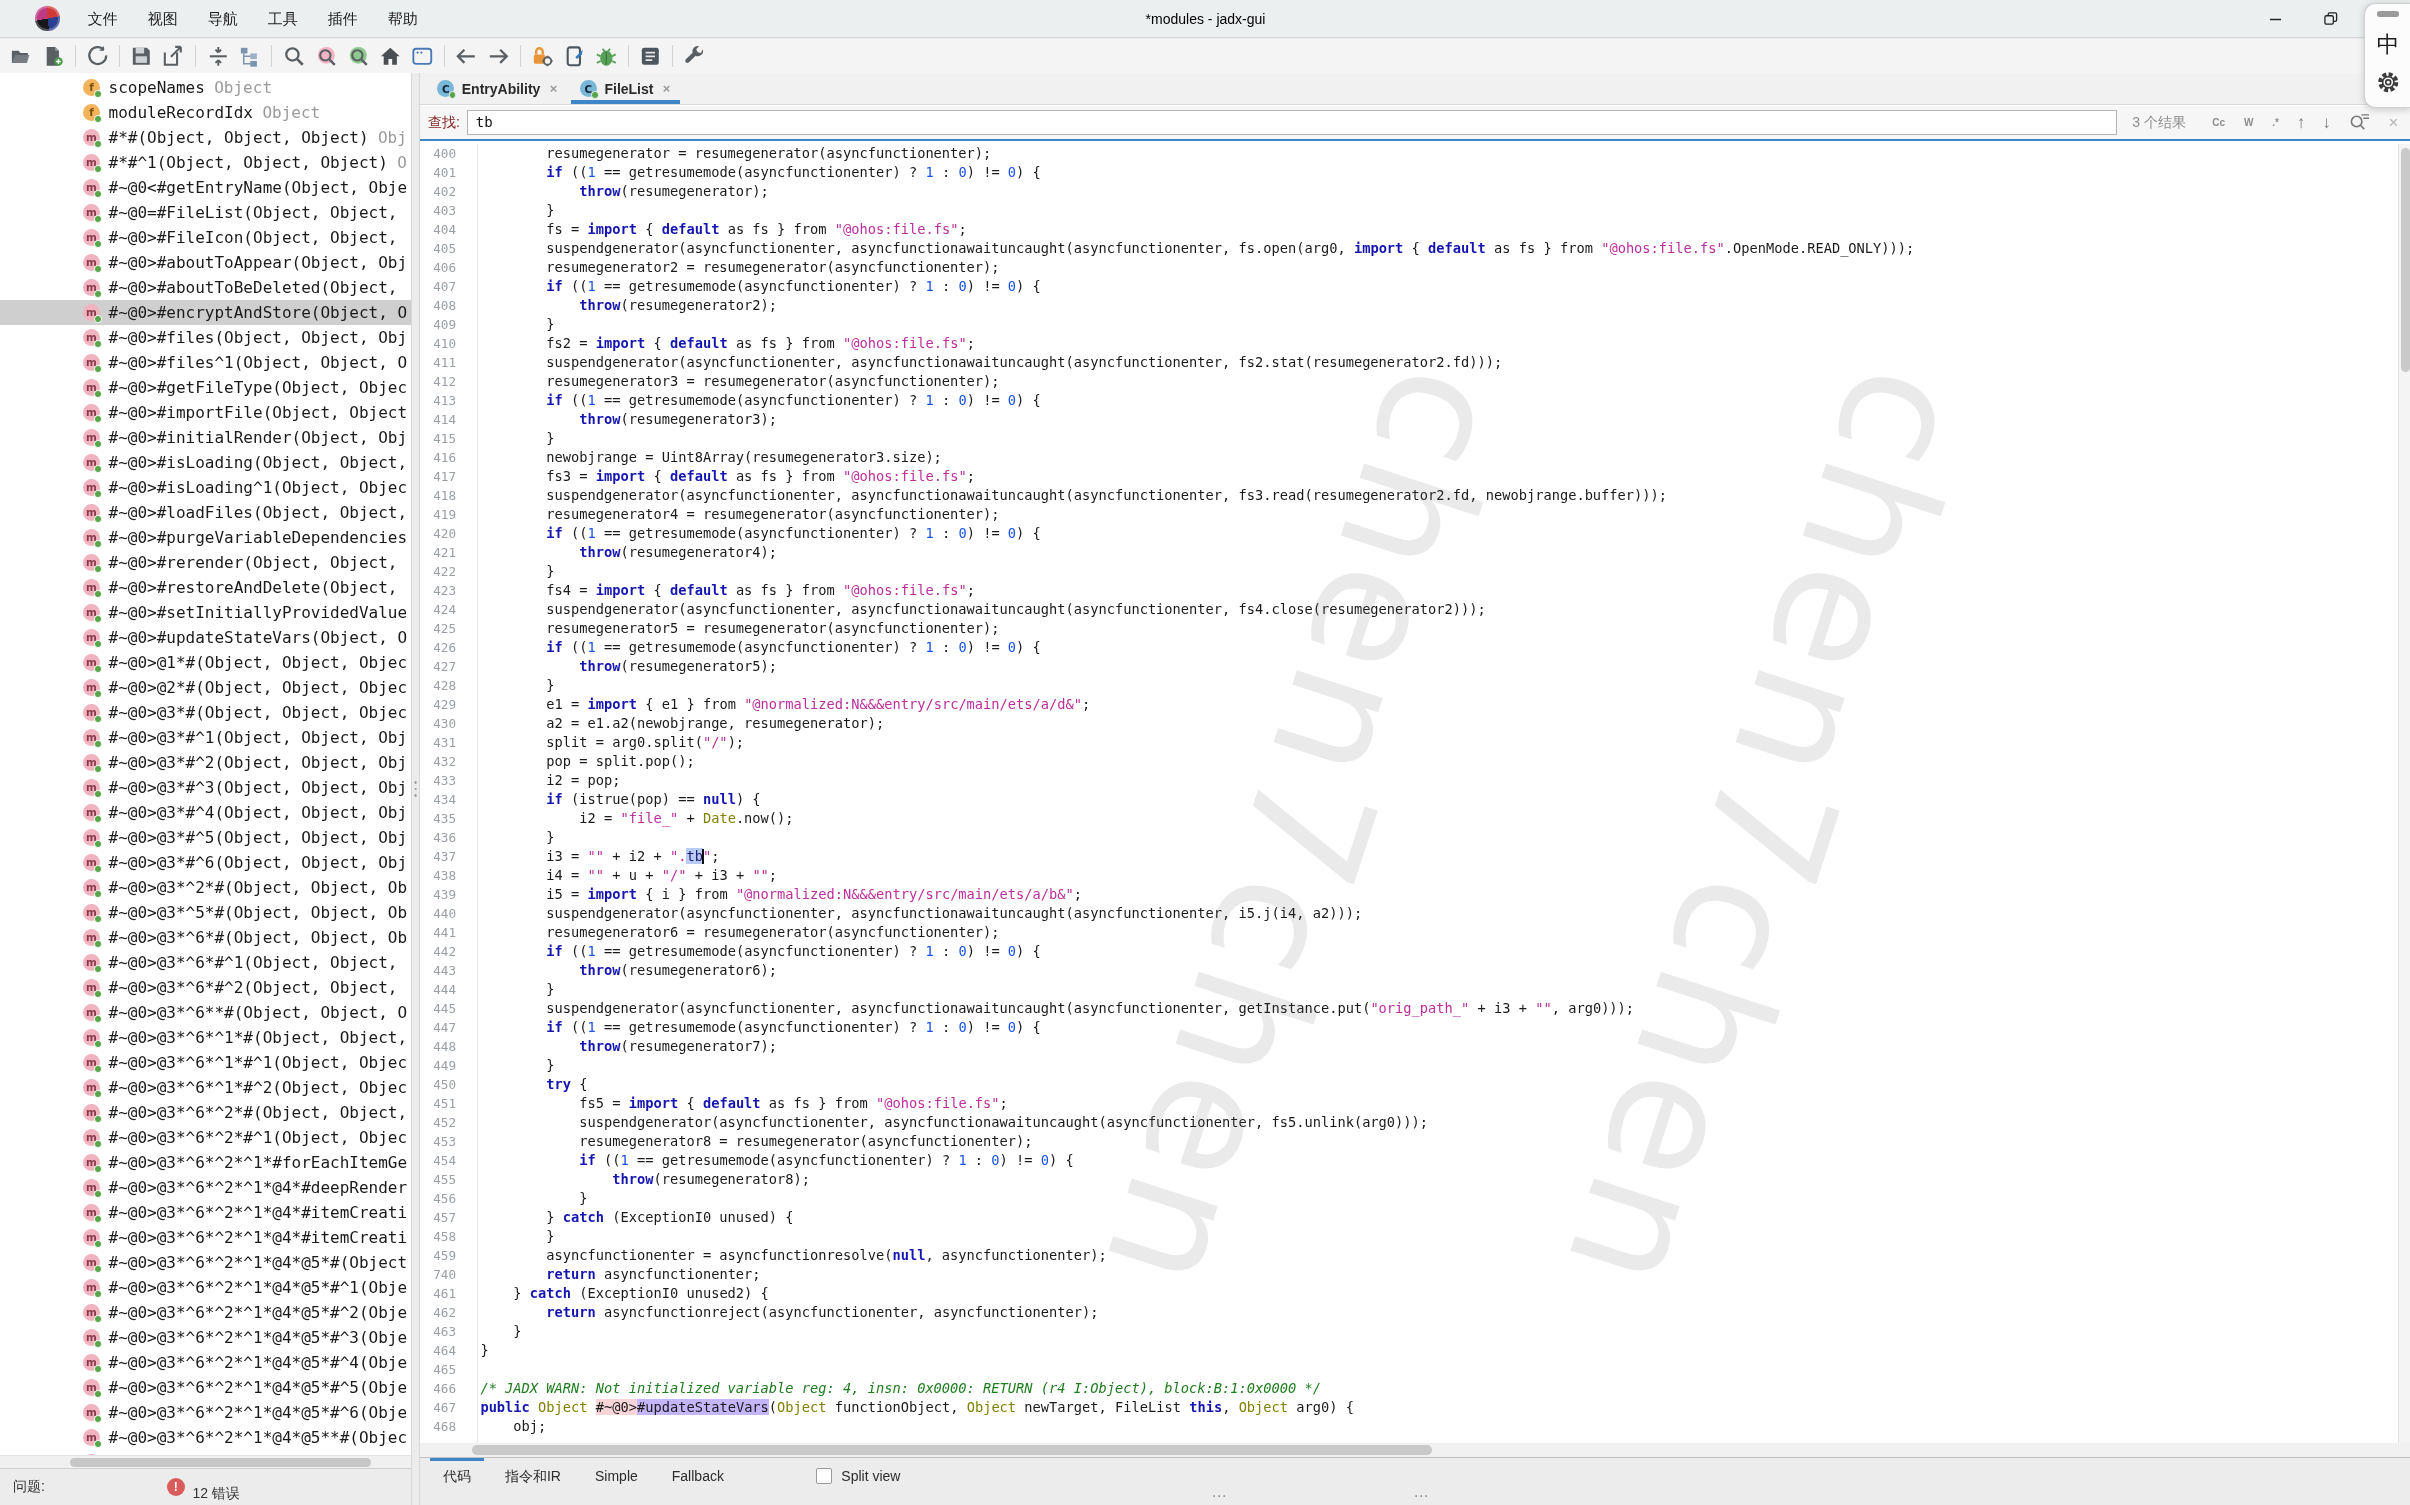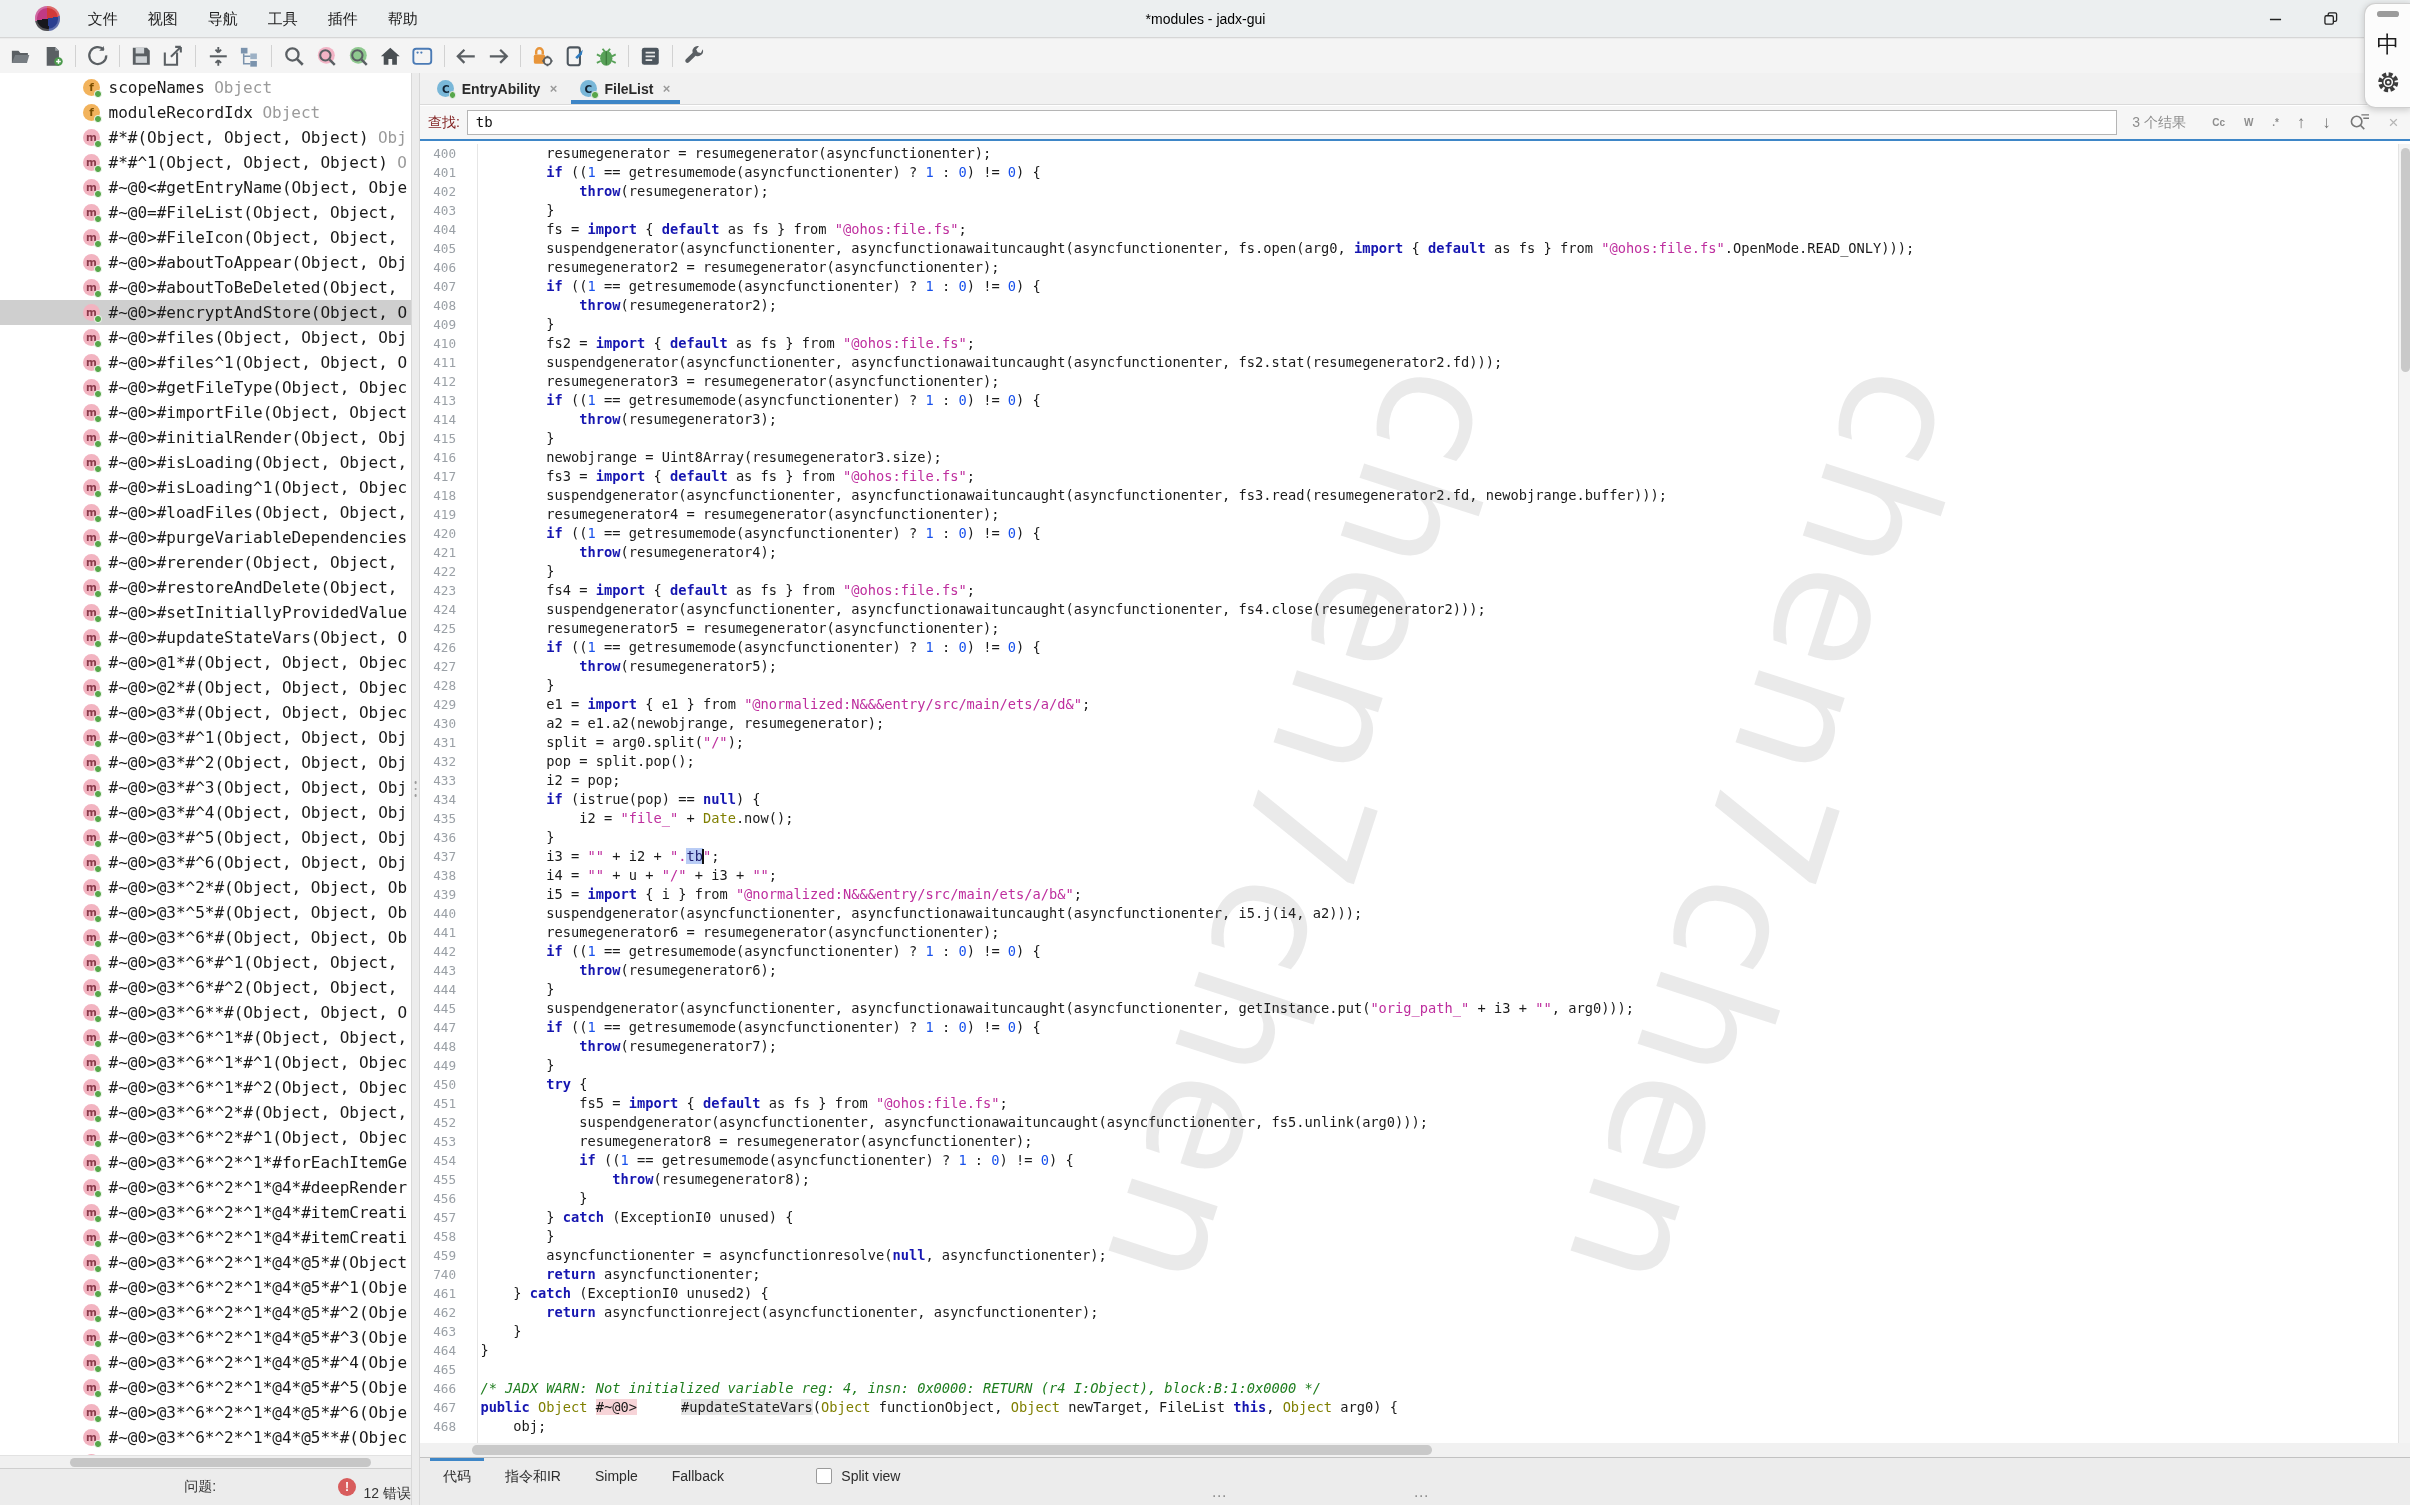--- a/index.html
+++ b/index.html
@@ -33,21 +33,21 @@
   #tree { position:absolute; left:0; top:1.9px; width:411px; height:1380px; overflow:hidden; }
   .tree-item { height:25px; display:flex; align-items:center; padding-left:83px; white-space:nowrap; font-family:"DejaVu Sans Mono","Liberation Mono",monospace; font-size:16px; color:#1a1a1a; }
   .tree-item.selected { background:#cfcfcf; }
   .node-icon { width:17px; height:17px; border-radius:50%; position:relative; flex:none; margin-right:8.5px; display:flex; align-items:center; justify-content:center; font-family:"DejaVu Sans",sans-serif; font-size:10.4px; font-weight:bold; }
   .node-icon.field  { background:#f2b35c; color:#7a4d00; }
   .node-icon.method { background:#f2b3c0; color:#8a3a4a; }
   .node-icon .dot { position:absolute; right:-1.9px; bottom:-1.9px; width:7.5px; height:7.5px; border-radius:50%; background:#57a64a; border:0.9px solid #fff; }
   .tree-suffix { color:#9a9a9a; margin-left:9.4px; }
   #side-hscroll { position:absolute; left:0; bottom:37px; width:411px; height:13px; background:#f0f0f0; border-top:0.9px solid #e2e2e2; }
   #side-hscroll .thumb { position:absolute; left:70px; top:1.9px; width:301px; height:9.4px; border-radius:4.7px; background:#c6c6c6; }
-  #statusbar { position:absolute; left:0; bottom:0; width:411px; height:37px; background:#ececec; border-top:0.9px solid #cfcfcf; display:flex; align-items:center; font-size:14px; color:#333;justify-content:flex-end; }
+  #statusbar { position:absolute; left:0; bottom:0; width:411px; height:37px; background:#ececec; border-top:0.9px solid #cfcfcf; display:flex; align-items:center; font-size:14px; color:#333; }
   #status-label { margin-left:13px; }
   #error-badge { display:flex; align-items:center; gap:7.5px; margin-left:122px; }
   #error-icon { width:18px; height:18px; border-radius:50%; background:#d85c5c; color:#fff; font-size:12.2px; font-weight:bold; display:flex; align-items:center; justify-content:center; }
   #error-count { color:#333;margin-top:13px; }
 
   #divider { width:9.4px; background:#ececec; border-left:0.9px solid #d8d8d8; border-right:0.9px solid #d8d8d8; position:relative; }
   #divider .grip { position:absolute; left:50%; top:708px; transform:translateX(-50%); display:flex; flex-direction:column; gap:3.8px; }
   #divider .grip i { width:2.8px; height:2.8px; border-radius:50%; background:#9a9a9a; }
 
   
@@ -73,21 +73,21 @@
   .line { height:19px; white-space:pre; display:flex; font-family:"DejaVu Sans Mono","Liberation Mono",monospace; font-size:13.7px; line-height:19px; }
   .ln { flex:none; width:47px; text-align:right; padding-right:11.3px; color:#9aa0a6; font-size:12.7px; }
   .ct { flex:none; padding-left:13px; color:#1a1a1a; }
   .tk-k { color:#1515b0; font-weight:bold; }
   .tk-s { color:#be2e9e; }
   .tk-n { color:#1750eb; }
   .tk-c { color:#1e7d1e; font-style:italic; }
   .tk-t { color:#7f7f00; }
   .tk-hb { background:#b9ccf5; color:#1c1c6e; }
   .tk-hp1 { background:#f7d4d8; }
-  .tk-hp2 { background:#e5e5e5;margin-left:44px; }
+  .tk-hp2 { background:#c4b5fd; }
   .caret { display:inline-block; width:1.9px; height:15px; background:#111; vertical-align:-2.8px; margin:0 -0.9px; }
 
   #code-hscroll { position:absolute; left:0; right:0; top:1370px; height:14px; background:#f1f1f1; }
   #code-hscroll .thumb { position:absolute; left:52px; top:1.9px; width:960px; height:10.4px; border-radius:4.7px; background:#c9c9c9; }
   #vscroll { position:absolute; right:0; top:71px; width:13px; height:1299px; background:#f4f4f4; border-left:0.9px solid #e3e3e3; }
   #vscroll .thumb { position:absolute; left:1.9px; top:3.8px; width:9.4px; height:224px; border-radius:4.7px; background:#c9c9c9; }
 
   #bottombar { position:absolute; left:0; right:0; top:1384px; height:36px; background:#ececec; border-top:0.9px solid #c2c2c2; display:flex; align-items:center; padding-left:5.6px; }
   .bottom-tab { padding:0 17px; font-size:14px; color:#2c2c2c; height:36px; line-height:36px; position:relative; }
   .bottom-tab.active::before { content:""; position:absolute; left:3.8px; right:3.8px; top:0; height:3.8px; background:#3e86c7; }

